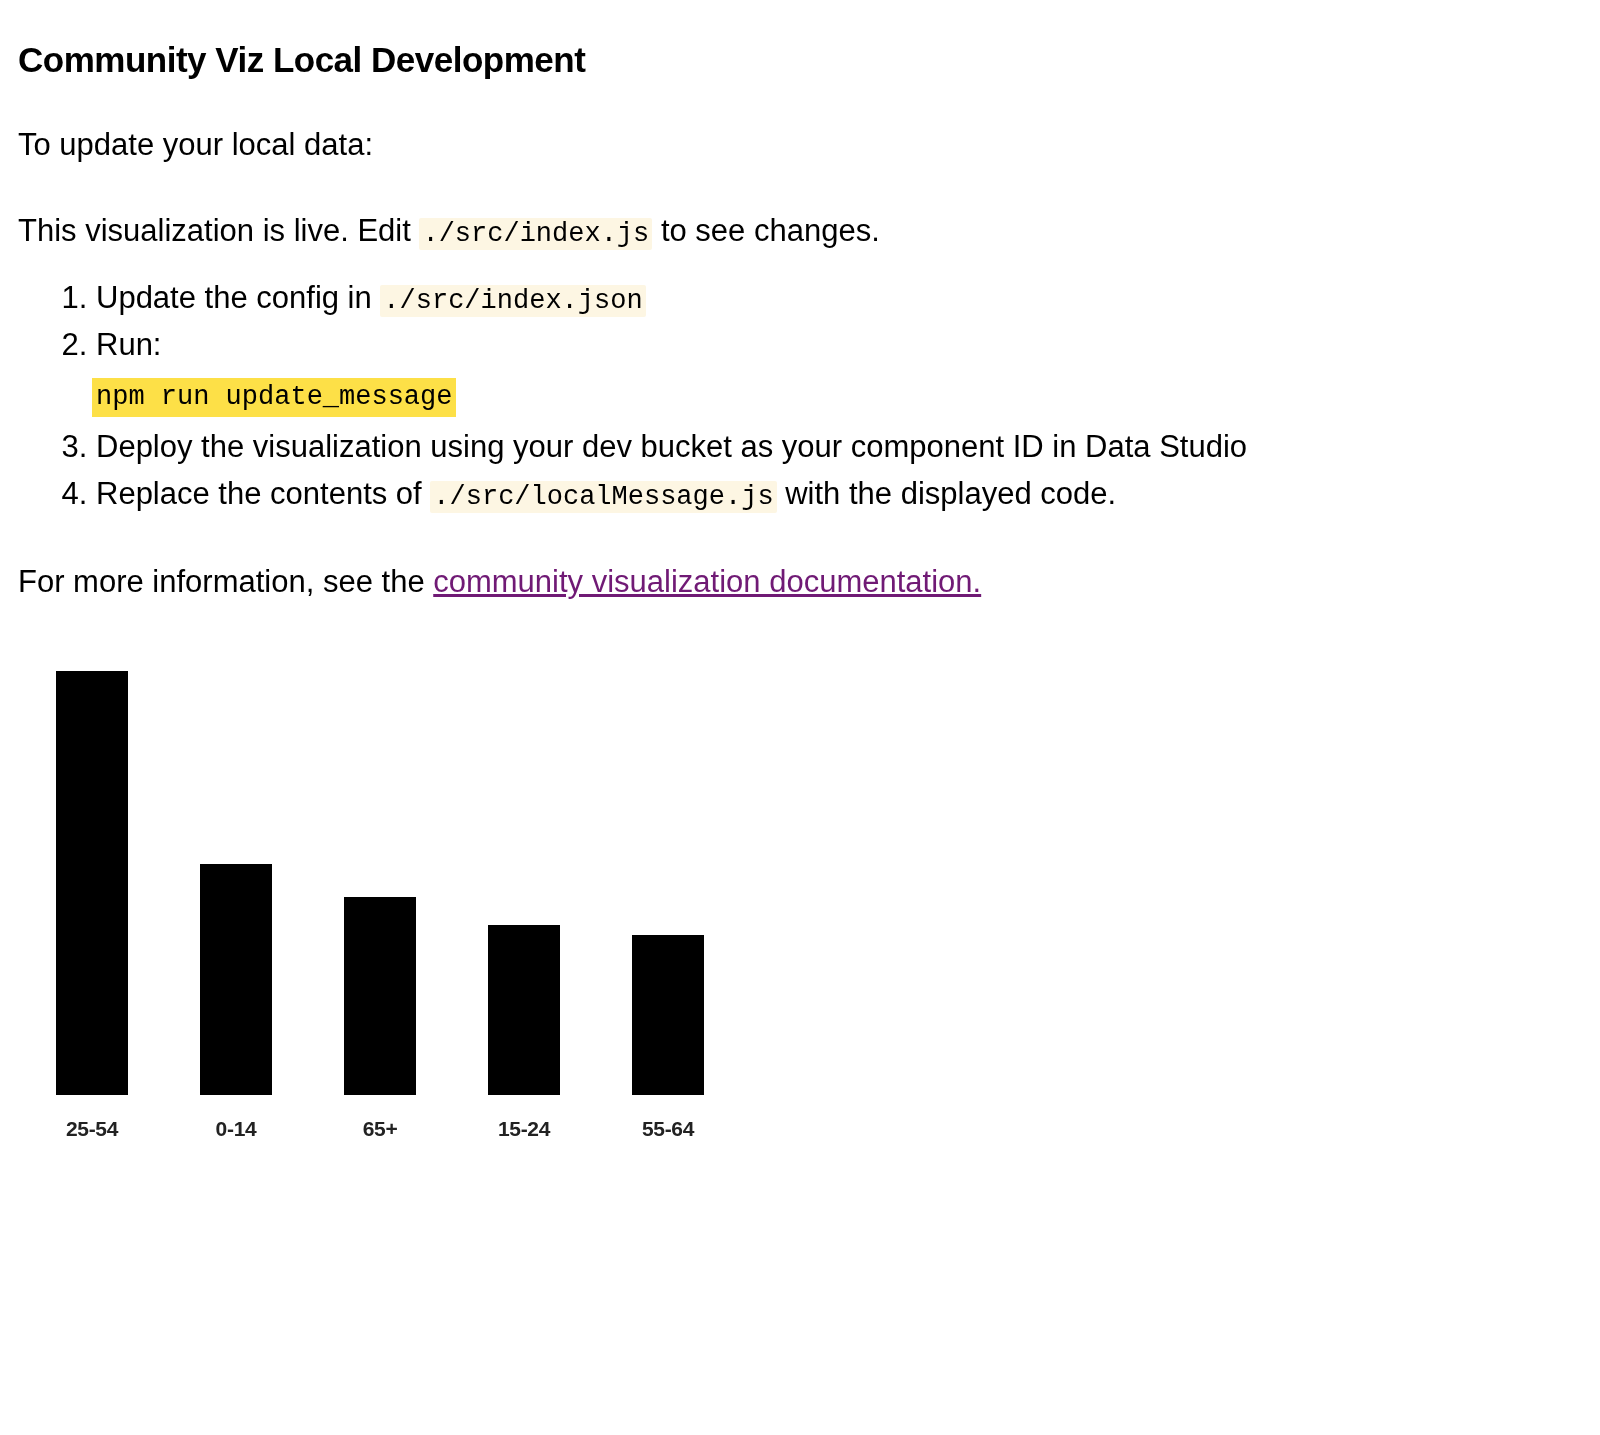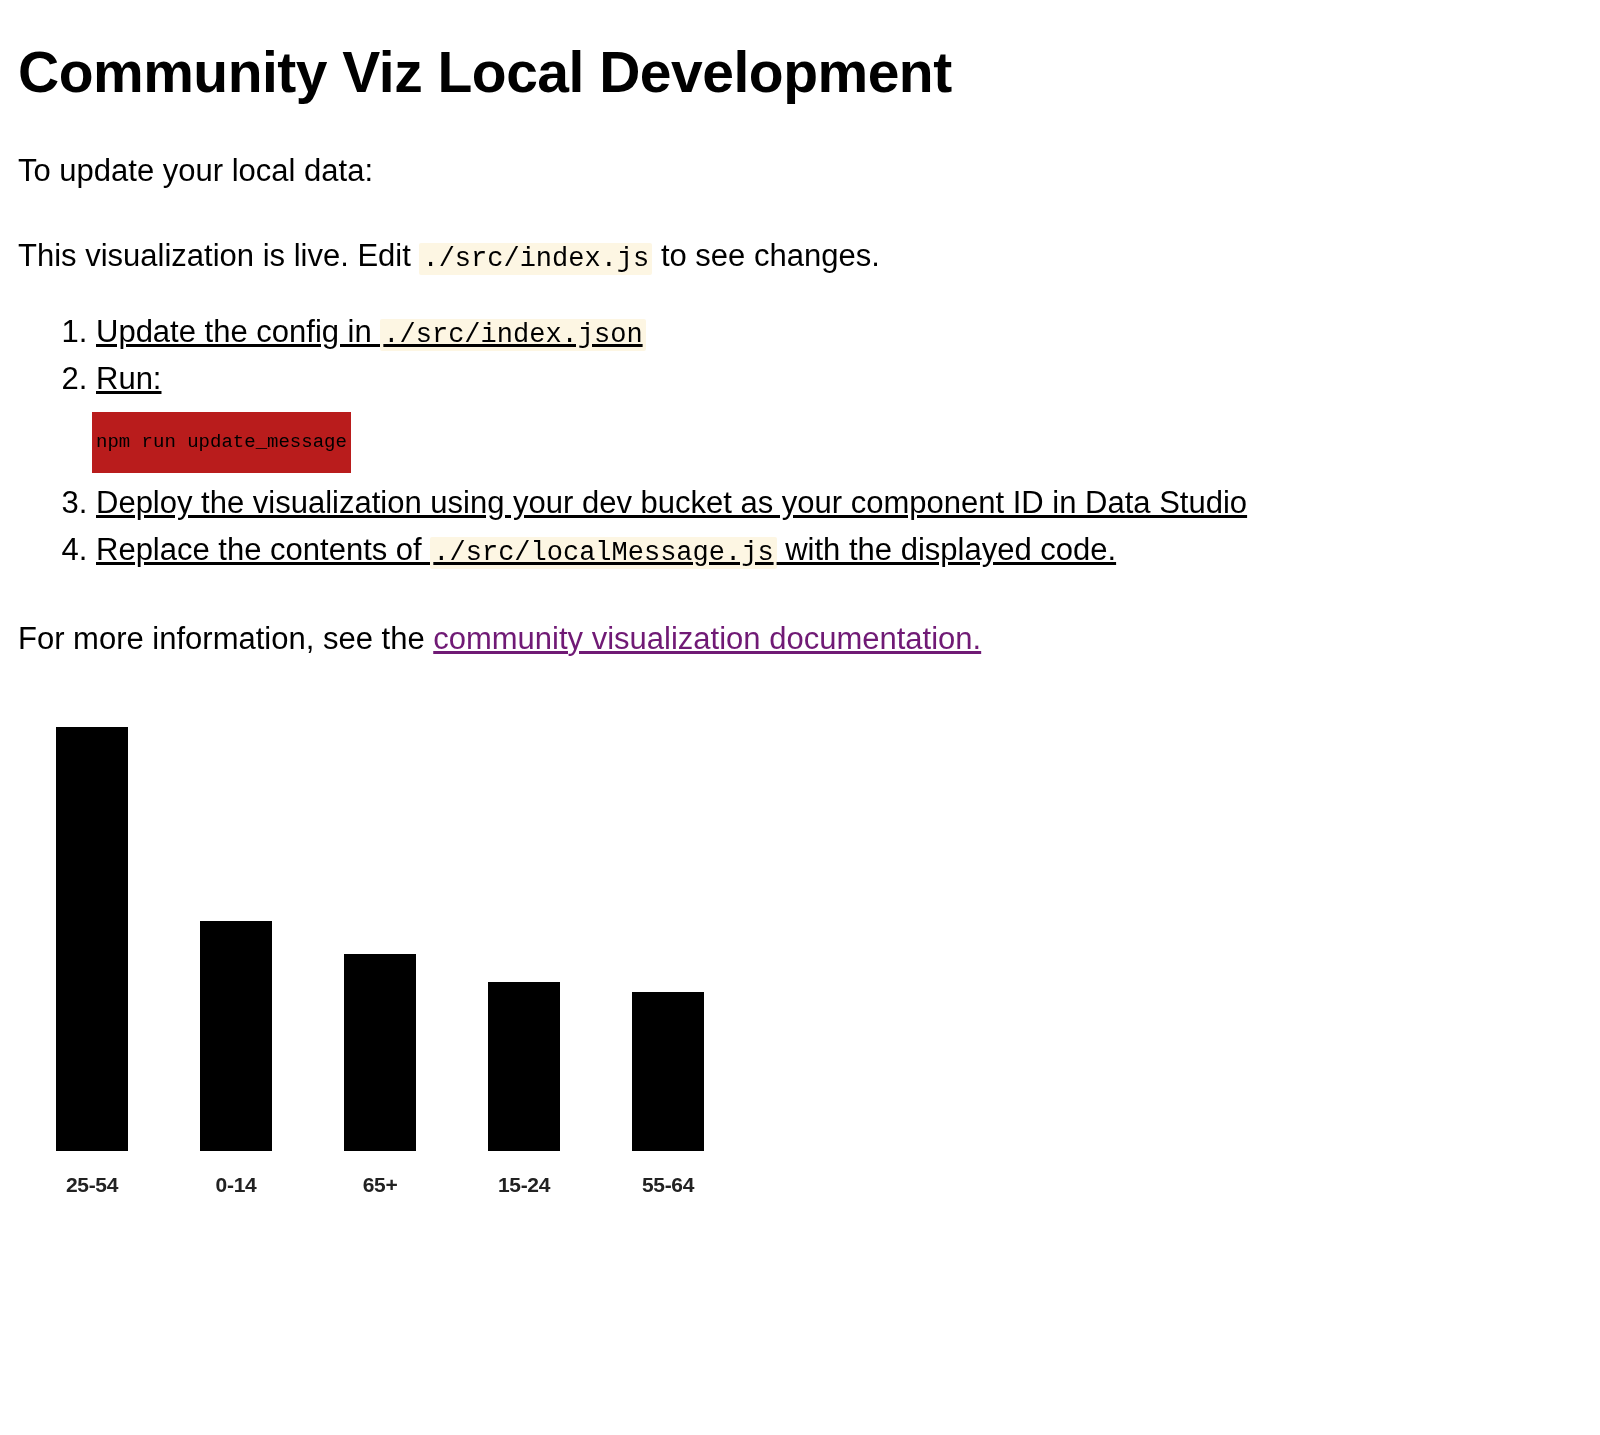--- a/index.html
+++ b/index.html
@@ -12,21 +12,21 @@
     height: 1435px;
     font-family: "Liberation Sans", sans-serif;
     color: #000000;
     overflow: hidden;
   }
   .page {
     padding: 40px 18px 0 18px;
     box-sizing: border-box;
   }
   h1.title {
-    font-size: 57px;
+    font-size: 35px;
     font-weight: bold;
     letter-spacing: -0.5px;
     margin: 0 0 0 0;
     line-height: 1.15;
   }
   p.para {
     font-size: 31px;
     line-height: 1.35;
     margin: 44px 0 0 0;
   }
@@ -34,34 +34,33 @@
     font-family: "Liberation Mono", monospace;
     background: #fdf6e3;
     font-size: 27px;
     padding: 1px 3px;
     border-radius: 2px;
     white-space: nowrap;
   }
   ol.steps {
     font-size: 31px;
     line-height: 1.45;
-    margin: 32px 0 0 0;
+    margin: 23px 0 0 0;
     padding-left: 78px;
-    text-decoration: underline;
   }
   ol.steps > li {
     margin: 0 0 2px 0;
   }
   .code-block {
     font-family: "Liberation Mono", monospace;
-    background: #b91c1c;
-    font-size: 19px;
+    background: #fde047;
+    font-size: 27px;
     display: inline-block;
     margin: 10px 0 6px 0;
-    padding: 17px 4px;
+    padding: 0 4px;
   }
   .code-block-wrap {
     margin-left: -4px;
   }
   a.doclink {
     color: #701a75;
     text-decoration: underline;
   }
   .chart {
     margin-top: 68px;

